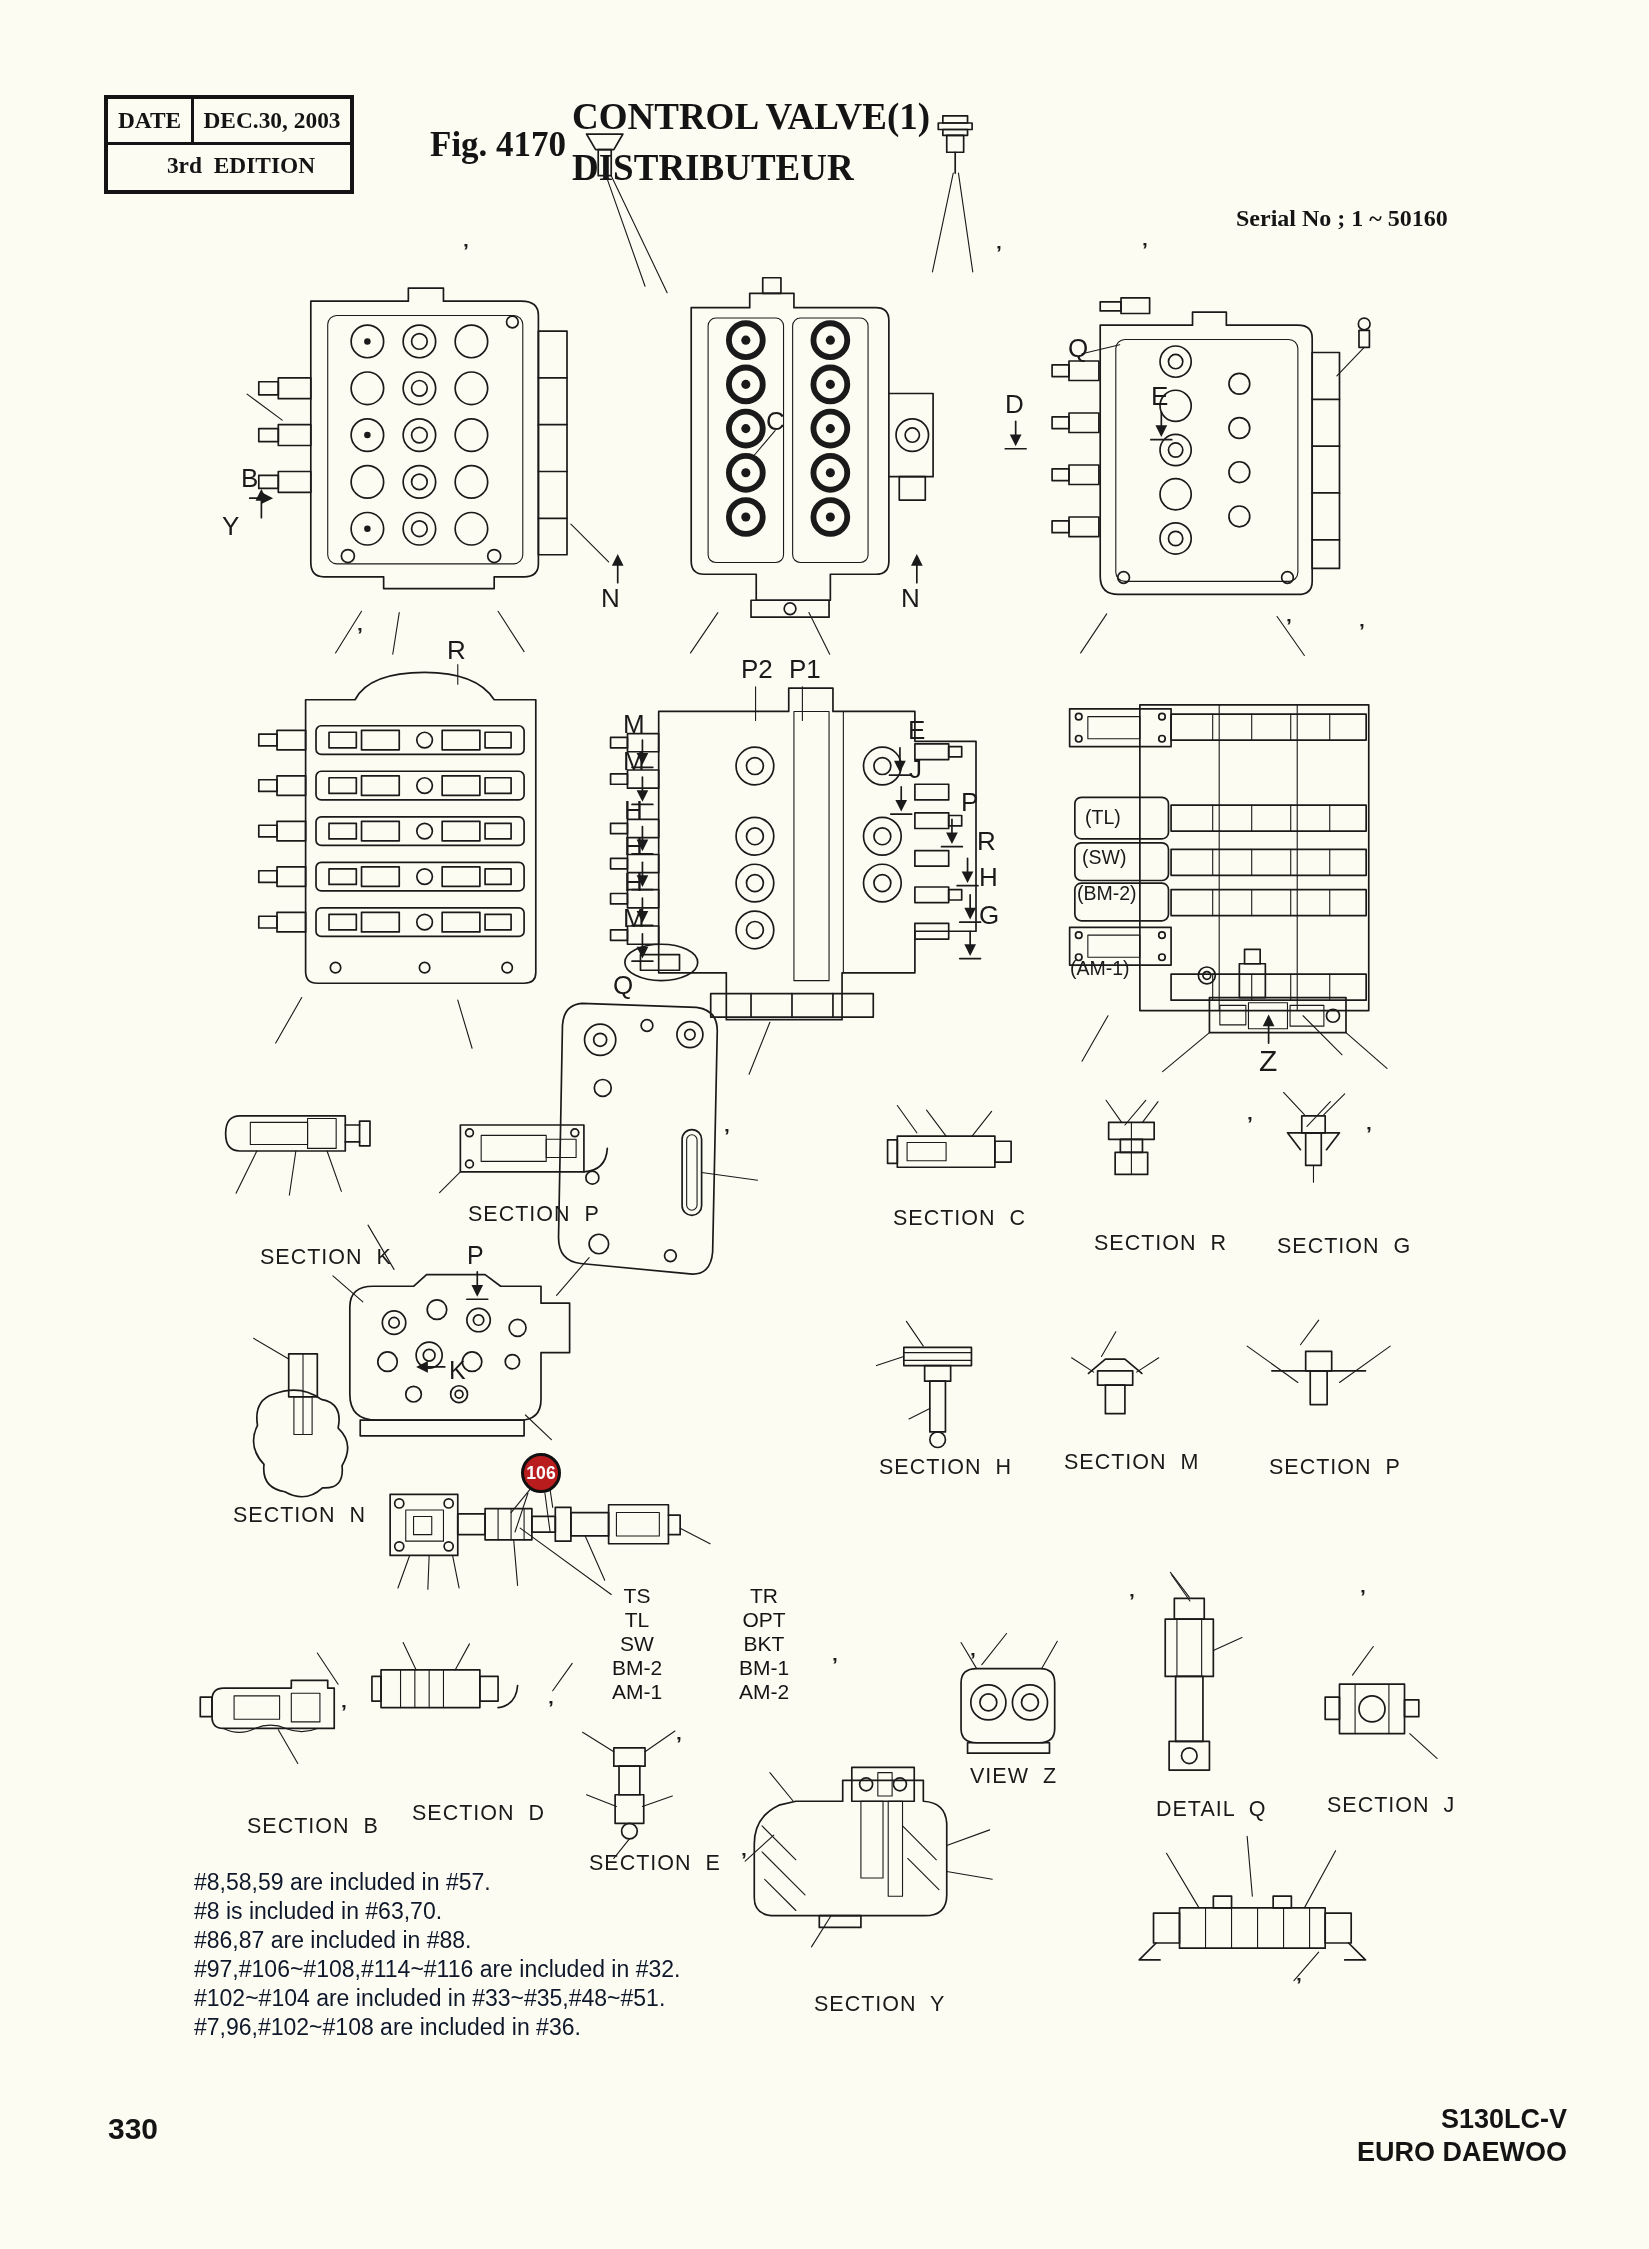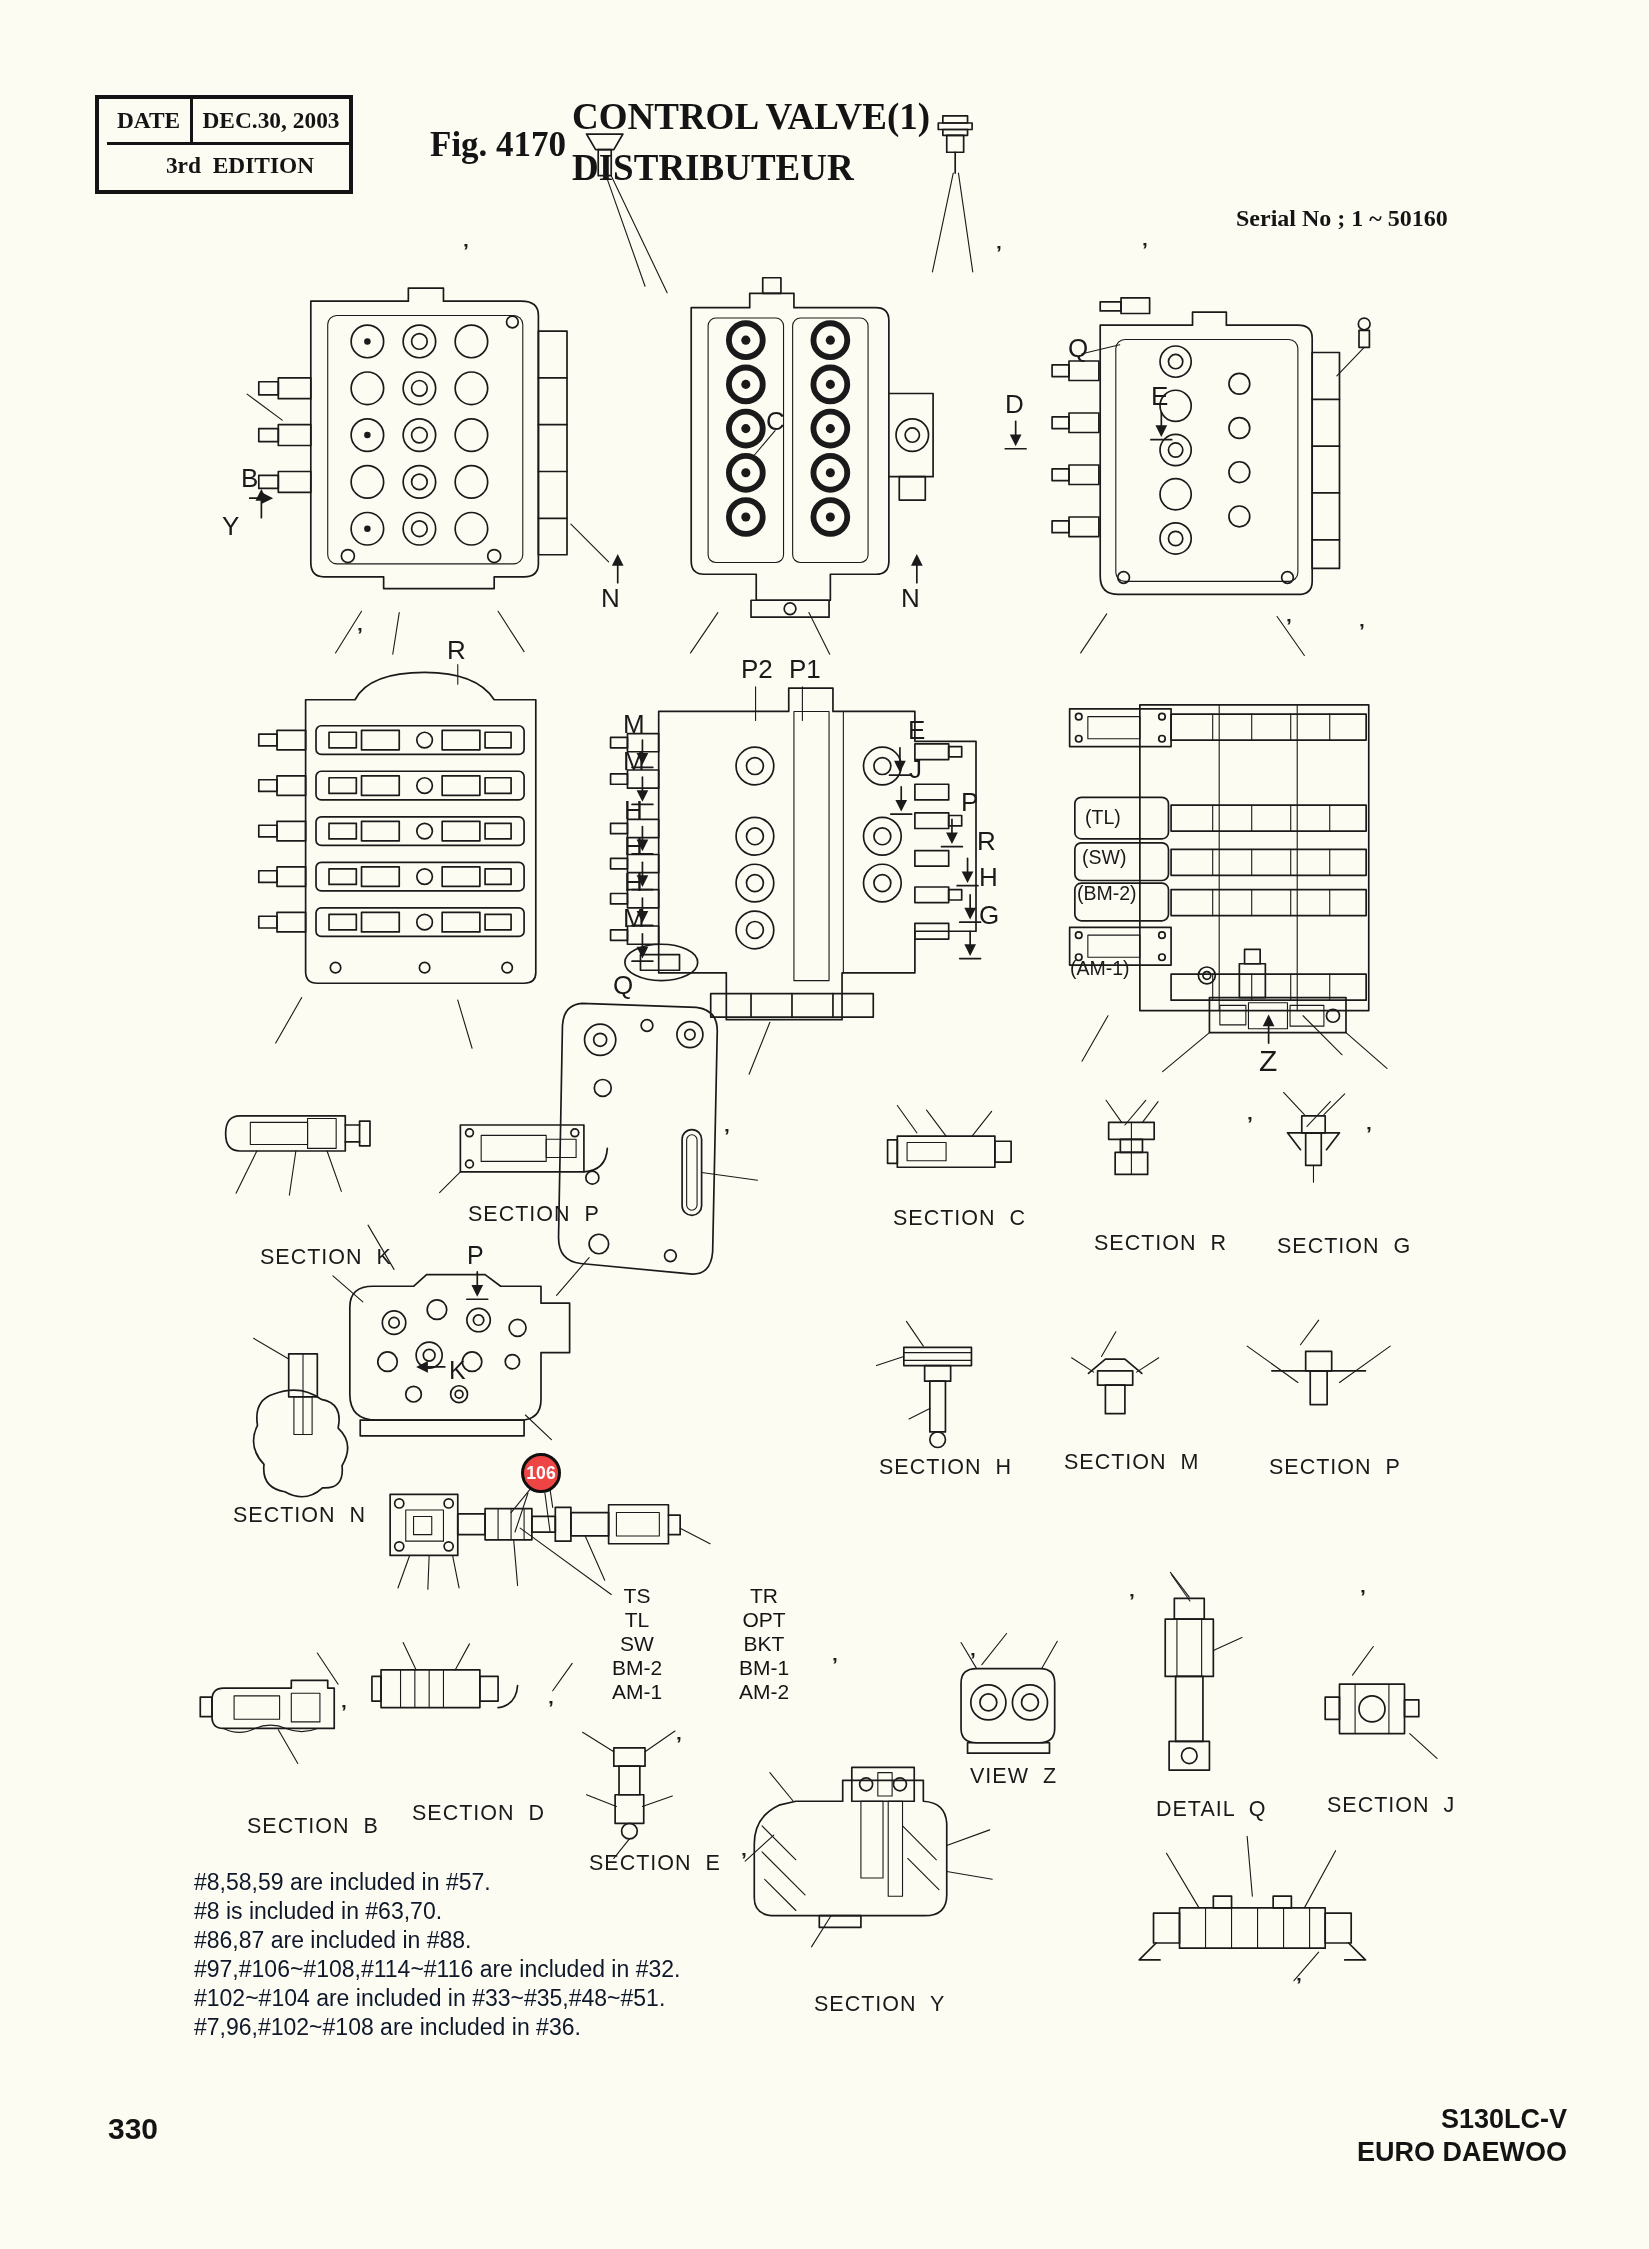--- a/index.html
+++ b/index.html
@@ -10,23 +10,23 @@
   .cap{position:absolute;font-size:21.5px;letter-spacing:1px;white-space:pre;color:#1a1a1a;}
   .lbl{position:absolute;font-size:26px;color:#1a1a1a;}
   .lbl30{position:absolute;font-size:19.5px;color:#1a1a1a;}
   .tick{position:absolute;font-size:21px;font-weight:bold;color:#1a1a1a;}
   #art{position:absolute;left:0;top:0;}
   #art *{stroke:#1a1a1a;stroke-width:2.6;fill:none;stroke-linecap:round;stroke-linejoin:round;}
   #art .f{fill:#1a1a1a;stroke:none;}
   #art .ring{stroke-width:9;}
   #art .thin{stroke-width:1.7;}
   #badge{position:absolute;left:521px;top:1453px;width:34px;height:34px;border:3.9px solid #101010;
-         border-radius:50%;background:#ef4444;color:#fff;display:flex;align-items:center;
+         border-radius:50%;background:#b91c1c;color:#fff;display:flex;align-items:center;
          justify-content:center;font-size:17.6px;font-weight:bold;}
-  #hdrbox{left:95px;top:95px;width:242px;height:91px;border:4.6px solid #141414;padding-left:8px;}
+  #hdrbox{left:104px;top:95px;width:242px;height:91px;border:4.6px solid #141414;}
   #hdrbox .row1{display:flex;height:43px;border-bottom:3.9px solid #141414;}
   #hdrbox .cell{display:flex;align-items:center;justify-content:center;font-size:23.4px;white-space:pre;}
   .notesline{font-size:23px;line-height:29px;white-space:pre;color:#0f172a;}
   .optcol{position:absolute;width:98px;text-align:center;font-size:21px;line-height:24px;color:#151515;}
 </style>
 </head>
 <body>
 
 <div id="page">
 

